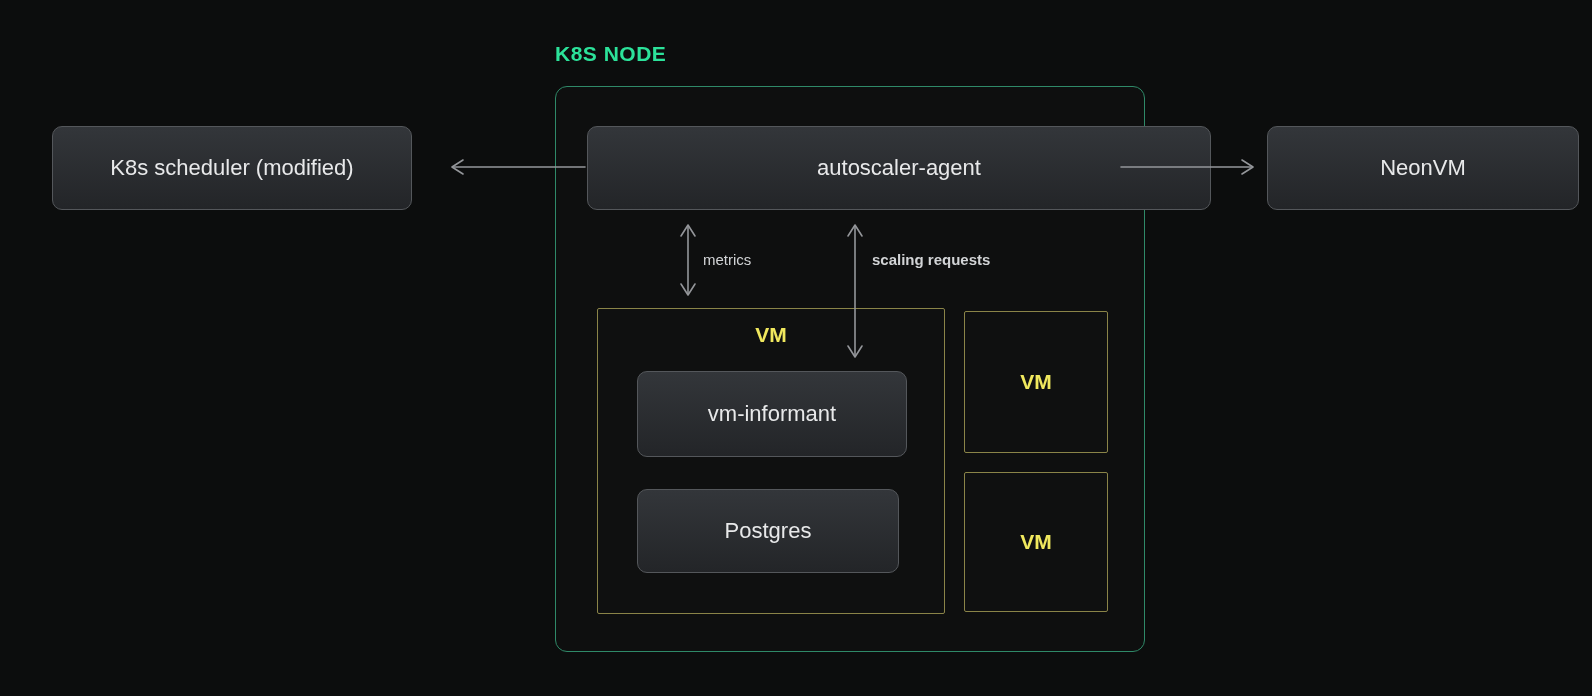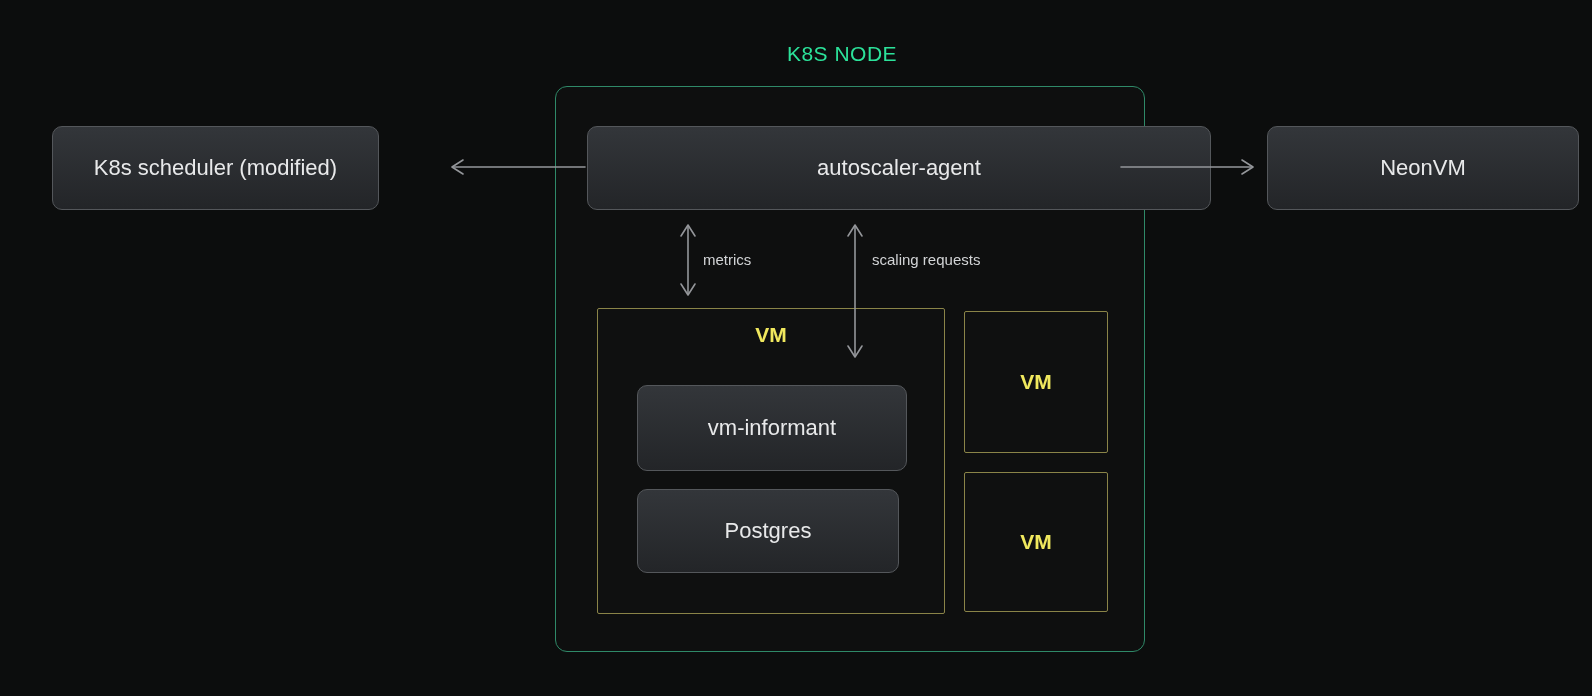--- a/index.html
+++ b/index.html
@@ -14,23 +14,23 @@
     height: 696px;
     background: var(--background, #0c0d0d);
     overflow: hidden;
   }
   
   .k8s-title {
     position: absolute;
     left: 555px;
     top: 42px;
     width: 574px;
-    text-align: center;
+    text-align: left;
     font-size: 21px;
-    font-weight: normal;
+    font-weight: bold;
     letter-spacing: 0.5px;
     color: var(--accent-green, #2ce29a);
   }
   
   .k8s-container {
     position: absolute;
     left: 555px;
     top: 86px;
     width: 590px;
     height: 566px;
@@ -46,21 +46,21 @@
     border: 1px solid var(--node-border, #54575b);
     border-radius: 10px;
     background: linear-gradient(180deg, var(--node-fill-top, #33363a) 0%, var(--node-fill-bottom, #232528) 100%);
     color: var(--node-text, #e8e9ea);
     font-size: 22px;
     display: flex;
     align-items: center;
     justify-content: center;
     text-align: center;
   }
-  .box-scheduler  { left: 52px;   top: 126px; width: 327px; height: 84px; }
+  .box-scheduler  { left: 52px;   top: 126px; width: 360px; height: 84px; }
   .box-autoscaler { left: 587px;  top: 126px; width: 624px; height: 84px; }
   .box-neonvm     { left: 1267px; top: 126px; width: 312px; height: 84px; }
   
   .vm-box {
     position: absolute;
     box-sizing: border-box;
     border: 1px solid var(--vm-border, #8a8448);
     border-radius: 2px;
     background: rgba(255,255,255,0.008);
   }
@@ -80,32 +80,32 @@
   .vm-center-label {
     position: absolute;
     inset: 0;
     display: flex;
     align-items: center;
     justify-content: center;
     font-size: 21px;
     font-weight: bold;
     color: var(--vm-text, #f0e85e);
   }
-  .inner-informant { left: 39px; top: 76px;  width: 270px; height: 86px; }
+  .inner-informant { left: 39px; top: 62px;  width: 270px; height: 86px; }
   .inner-postgres  { left: 39px; top: 180px; width: 262px; height: 84px; }
   
   .edge-label {
     position: absolute;
     color: var(--edge-label-text, #d2d4d6);
     font-size: 15px;
     line-height: 28px;
     white-space: nowrap;
   }
   .label-metrics { left: 703px; top: 246px; }
-  .label-scaling { left: 872px; top: 246px; }
+  .label-scaling { left: 872px; top: 246px; font-weight: bold; }
   
   svg.arrows {
     position: absolute;
     left: 0;
     top: 0;
     width: 1592px;
     height: 696px;
     pointer-events: none;
   }
   svg.arrows line, svg.arrows path {

